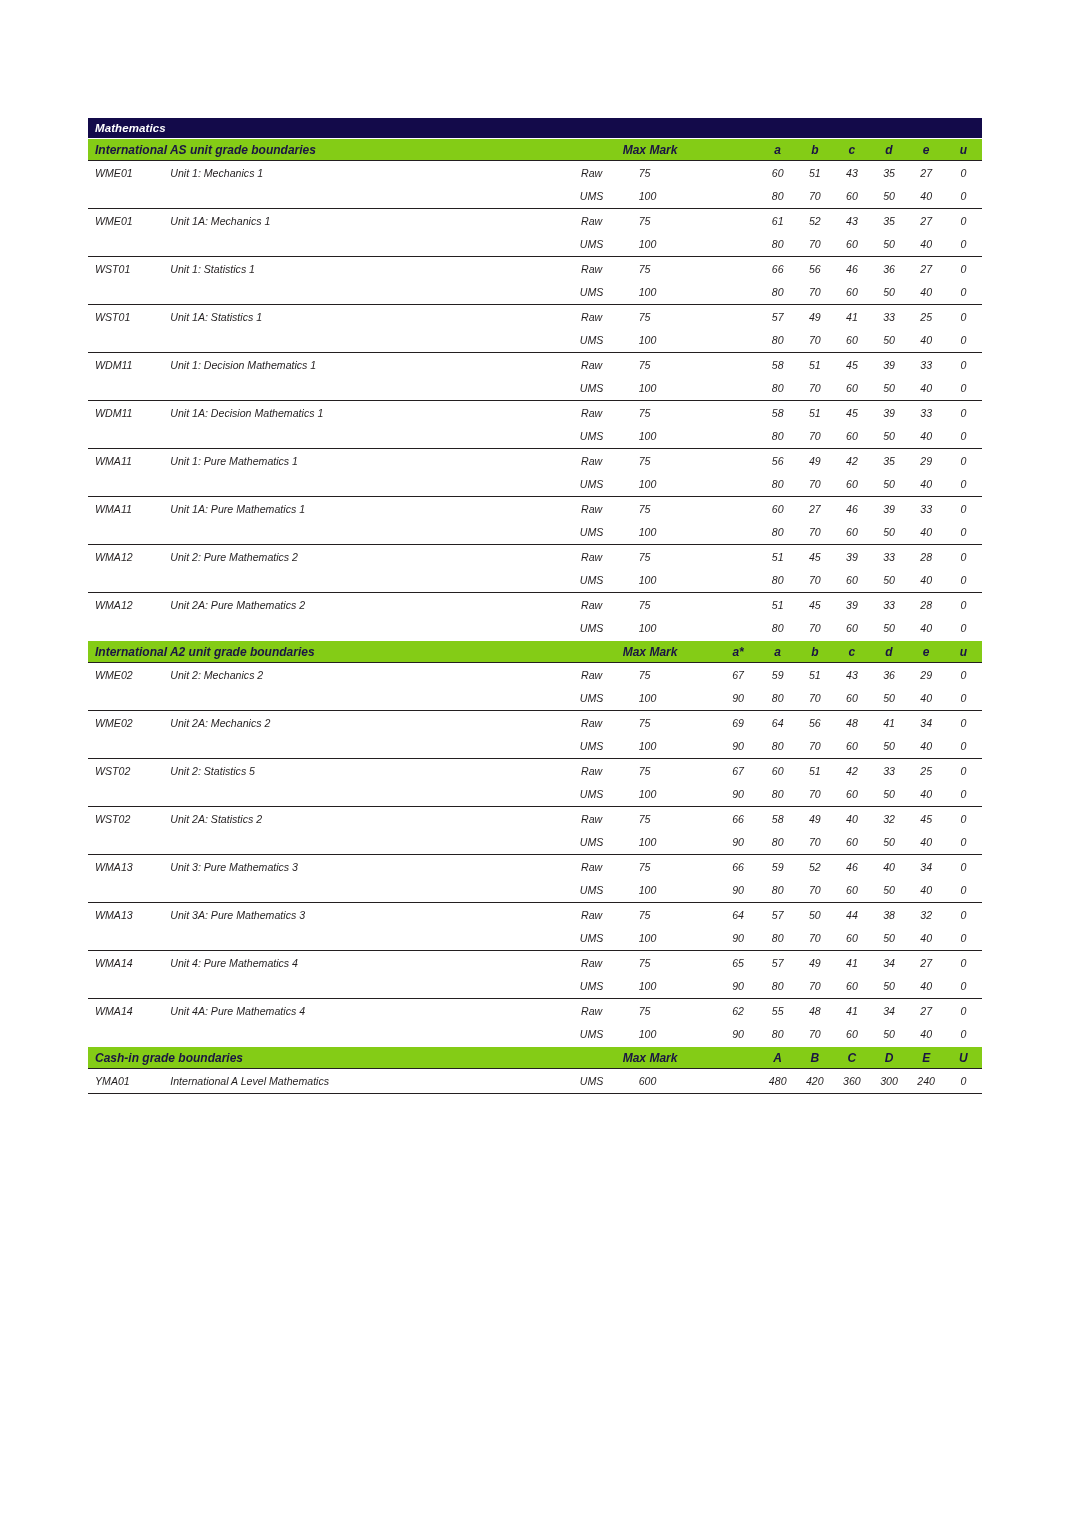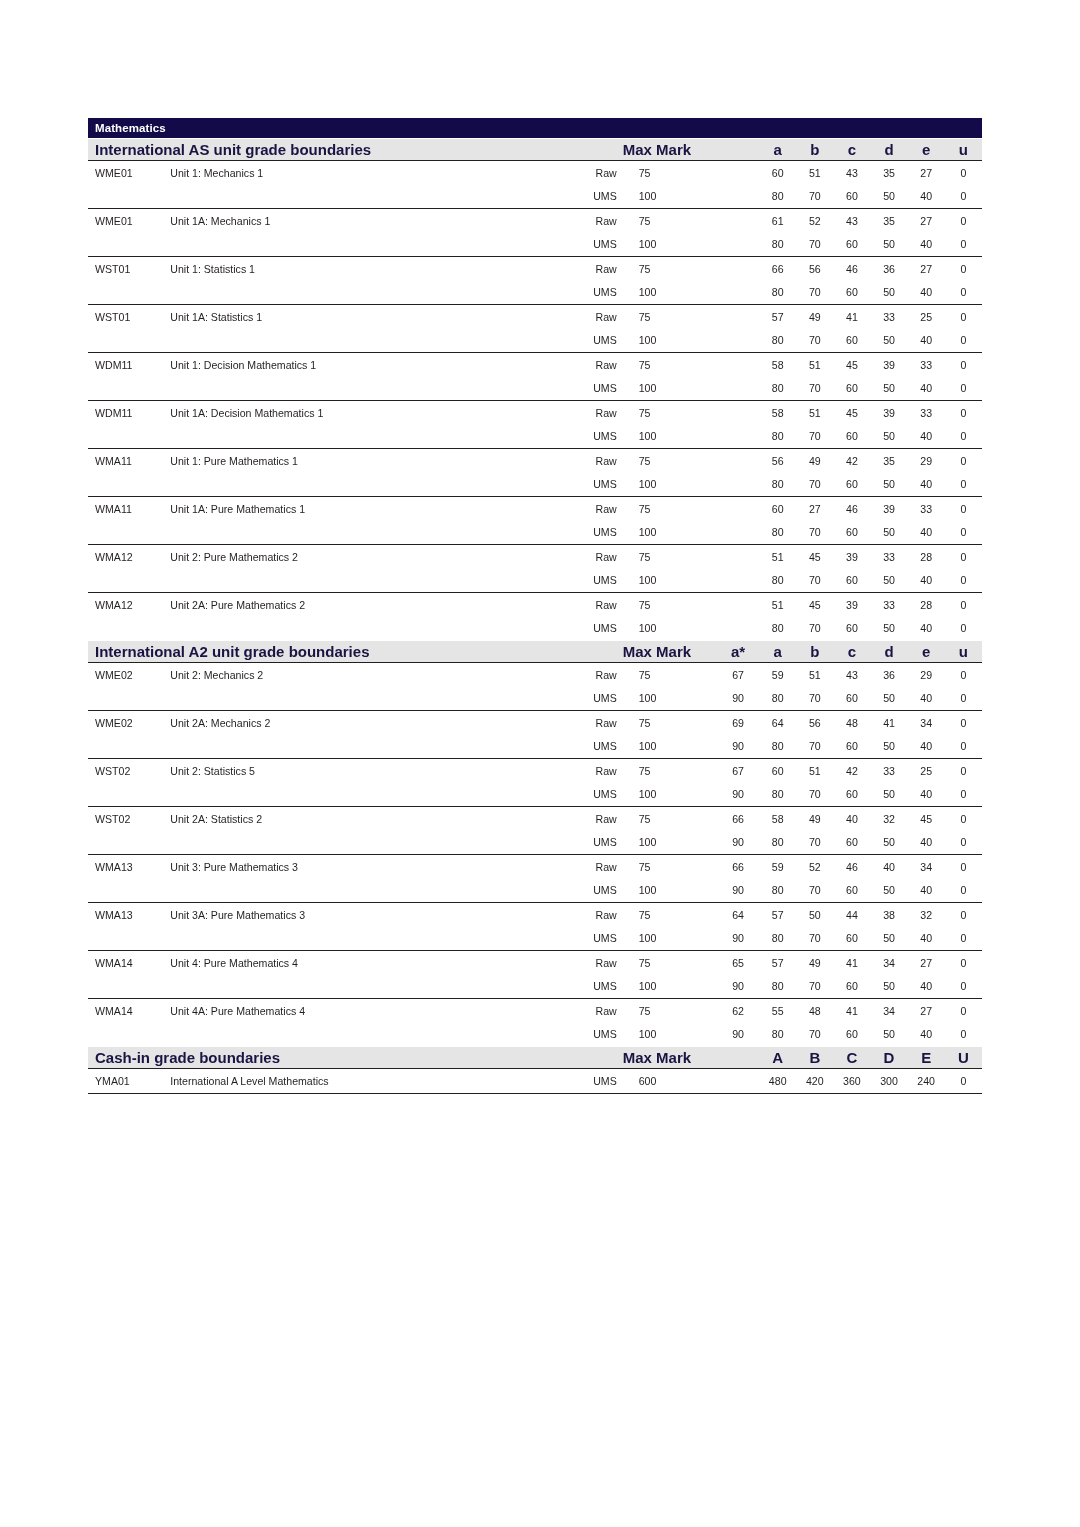--- a/index.html
+++ b/index.html
@@ -17,20 +17,21 @@
   .page {
     position: absolute;
     left: 88px;
     top: 118px;
     width: 894px;
   }
   table.gb {
     border-collapse: collapse;
     width: 894px;
     table-layout: fixed;
+    font-style: italic;
   }
   table.gb td {
     padding: 0;
     vertical-align: middle;
   }
 
   
   col.c-code   { width: 72px; }
   col.c-title  { width: 403px; }
   col.c-type   { width: 52px; }
@@ -44,40 +45,40 @@
     color: #ffffff;
     font-size: 11.5px;
     font-weight: bold;
     letter-spacing: .1px;
     height: 20px;
     padding-left: 7px !important;
   }
 
   
   .sechead td {
-    background: #e5e5e5;
+    background: #84cc16;
     color: #1a1443;
-    font-size: 15px;
+    font-size: 12px;
     font-weight: bold;
     height: 21px;
     border-top: 1px solid #ffffff;
   }
   .sechead td.lbl { padding-left: 7px !important; }
   .sechead td.mx  { padding-left: 6px !important; }
   .sechead td.gh  { text-align: center; }
 
   
   tr.dr td {
     font-size: 10.6px;
     height: 23.5px;
     color: #231f20;
   }
   tr.dr td.code   { padding-left: 7px !important; }
   tr.dr td.title  { padding-left: 10px !important; }
-  tr.dr td.type   { text-align: right; padding-left: 2px !important; margin-top: 32px; }
+  tr.dr td.type   { text-align: center; padding-left: 2px !important; margin-top: 32px; }
   tr.dr td.max    { padding-left: 22px !important; margin-top: 36px; }
   tr.dr td.num    { text-align: center; }
 
   
   tr.rowtop td { border-top: 1px solid #231f20; }
   tr.lastline td { border-bottom: 1px solid #231f20; }
   .sechead td.gh { font-weight: bold; }
 </style>
 </head>
 <body>

